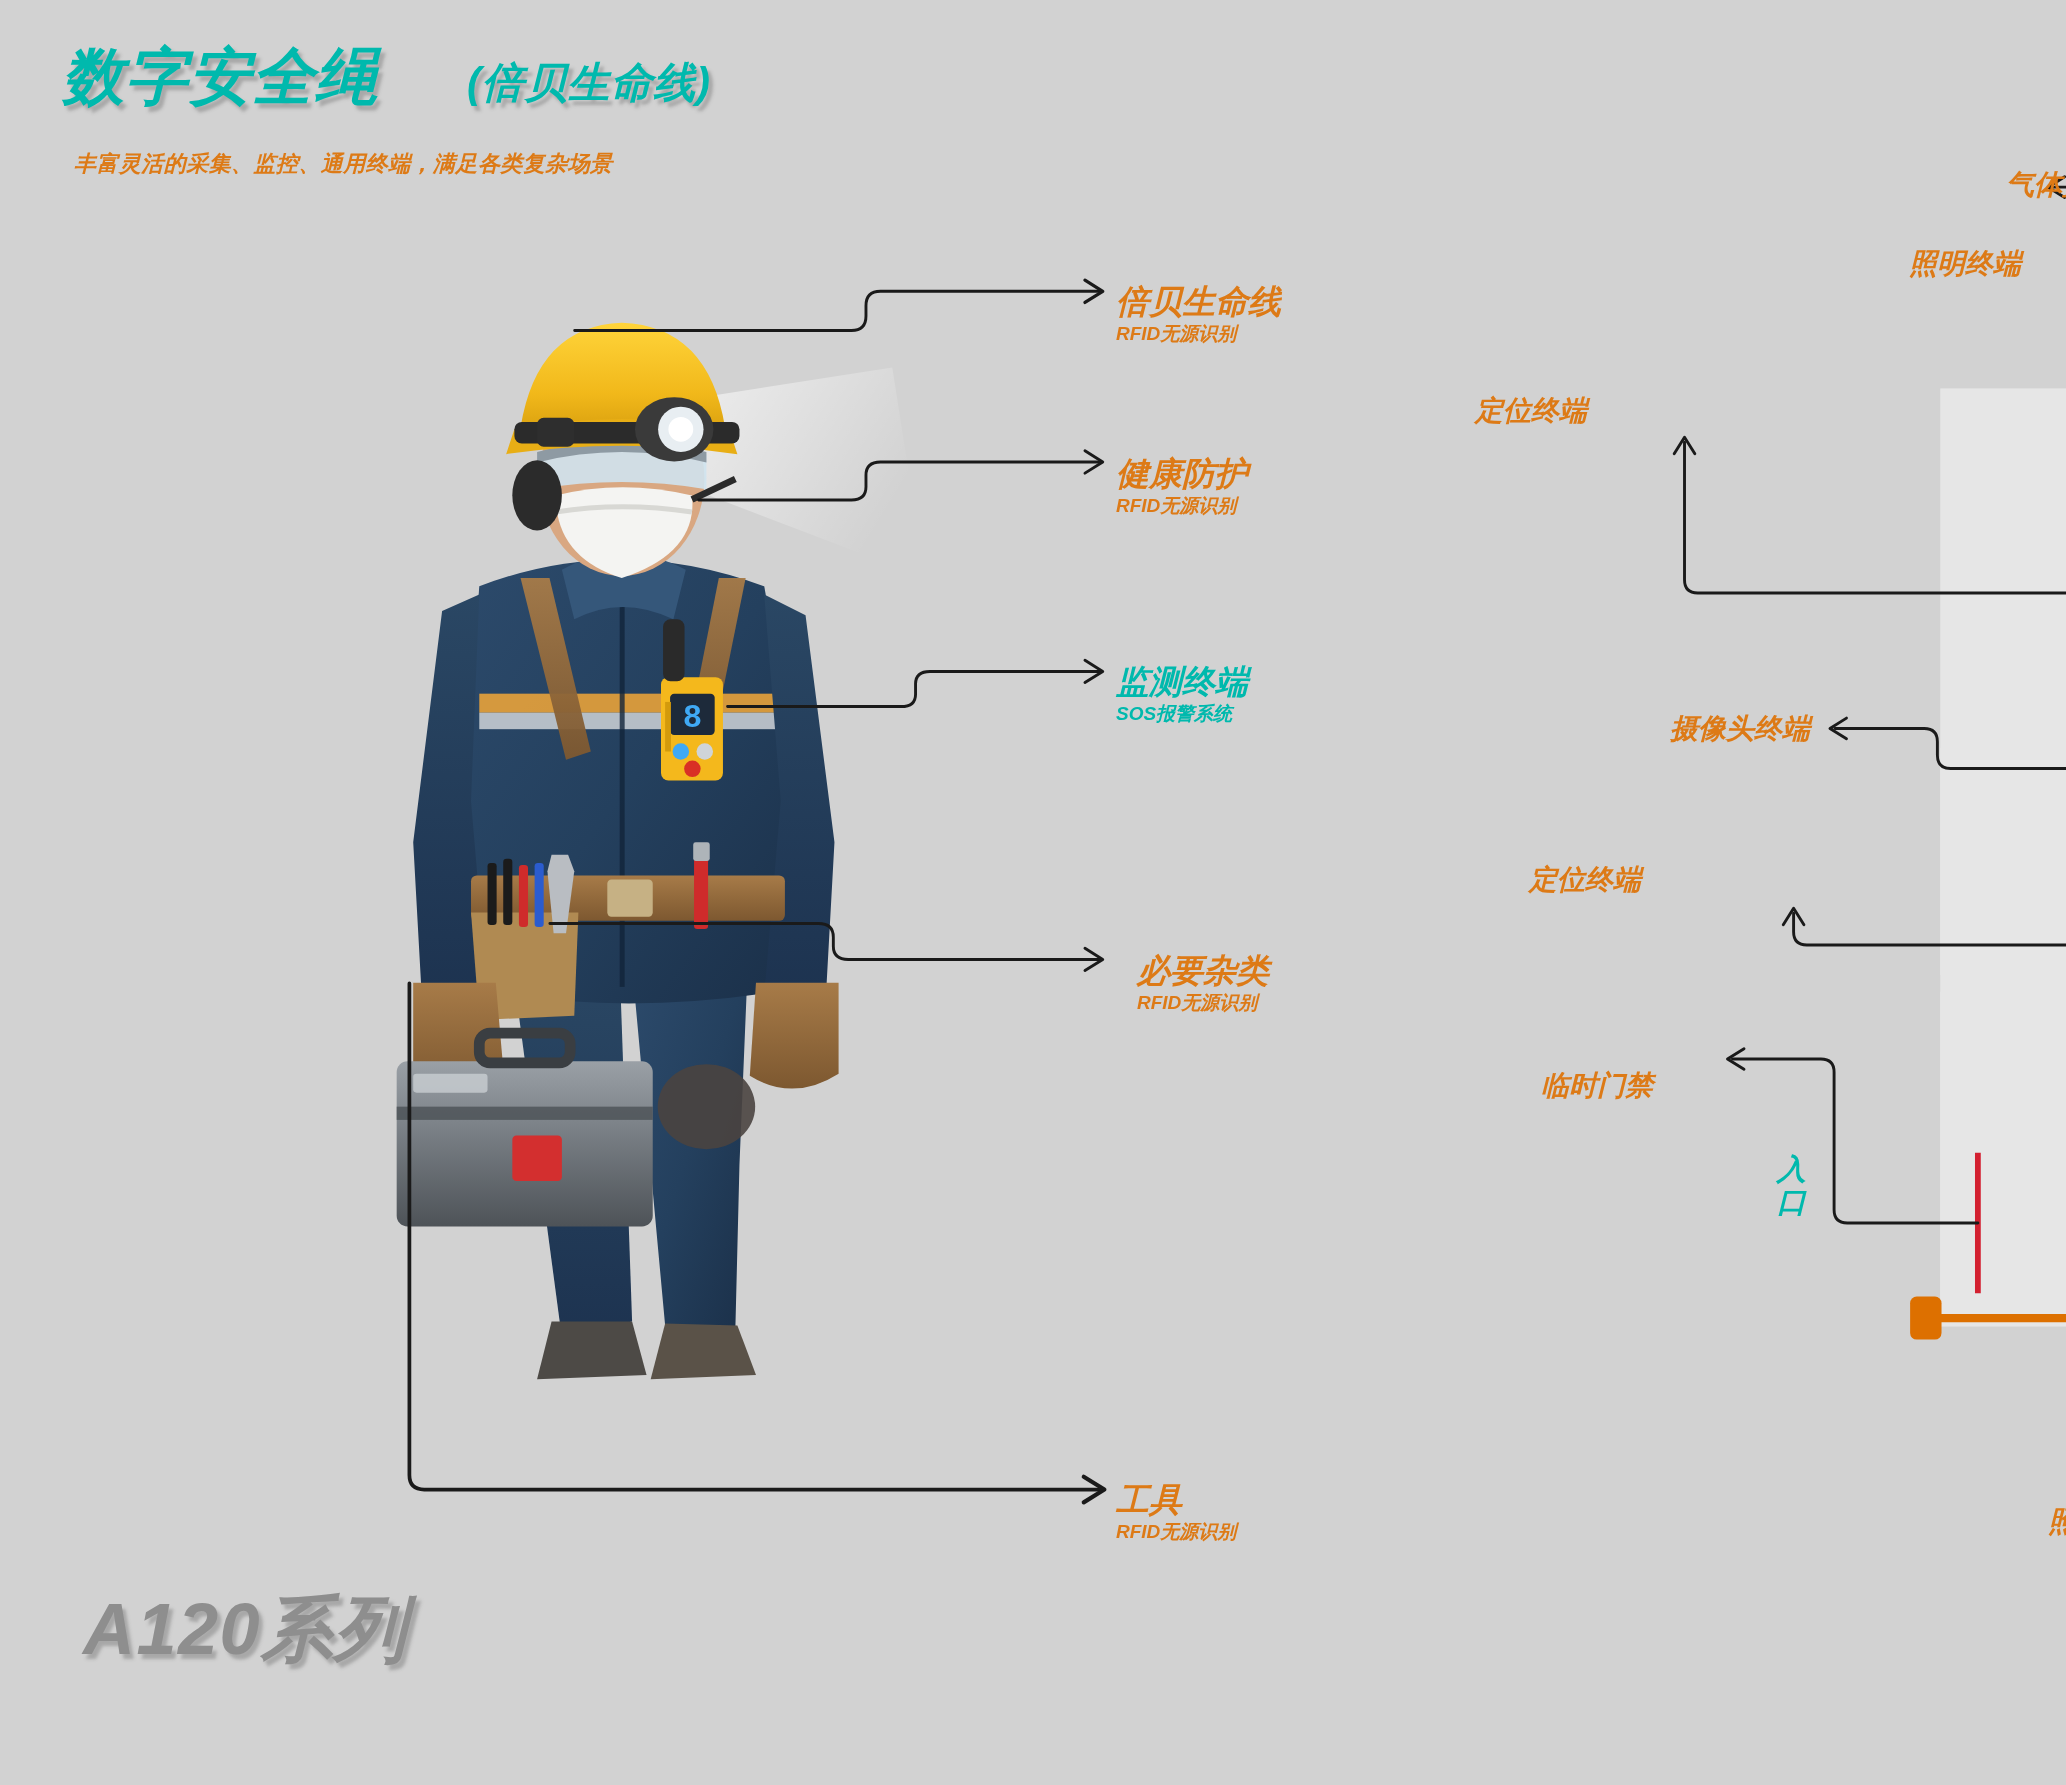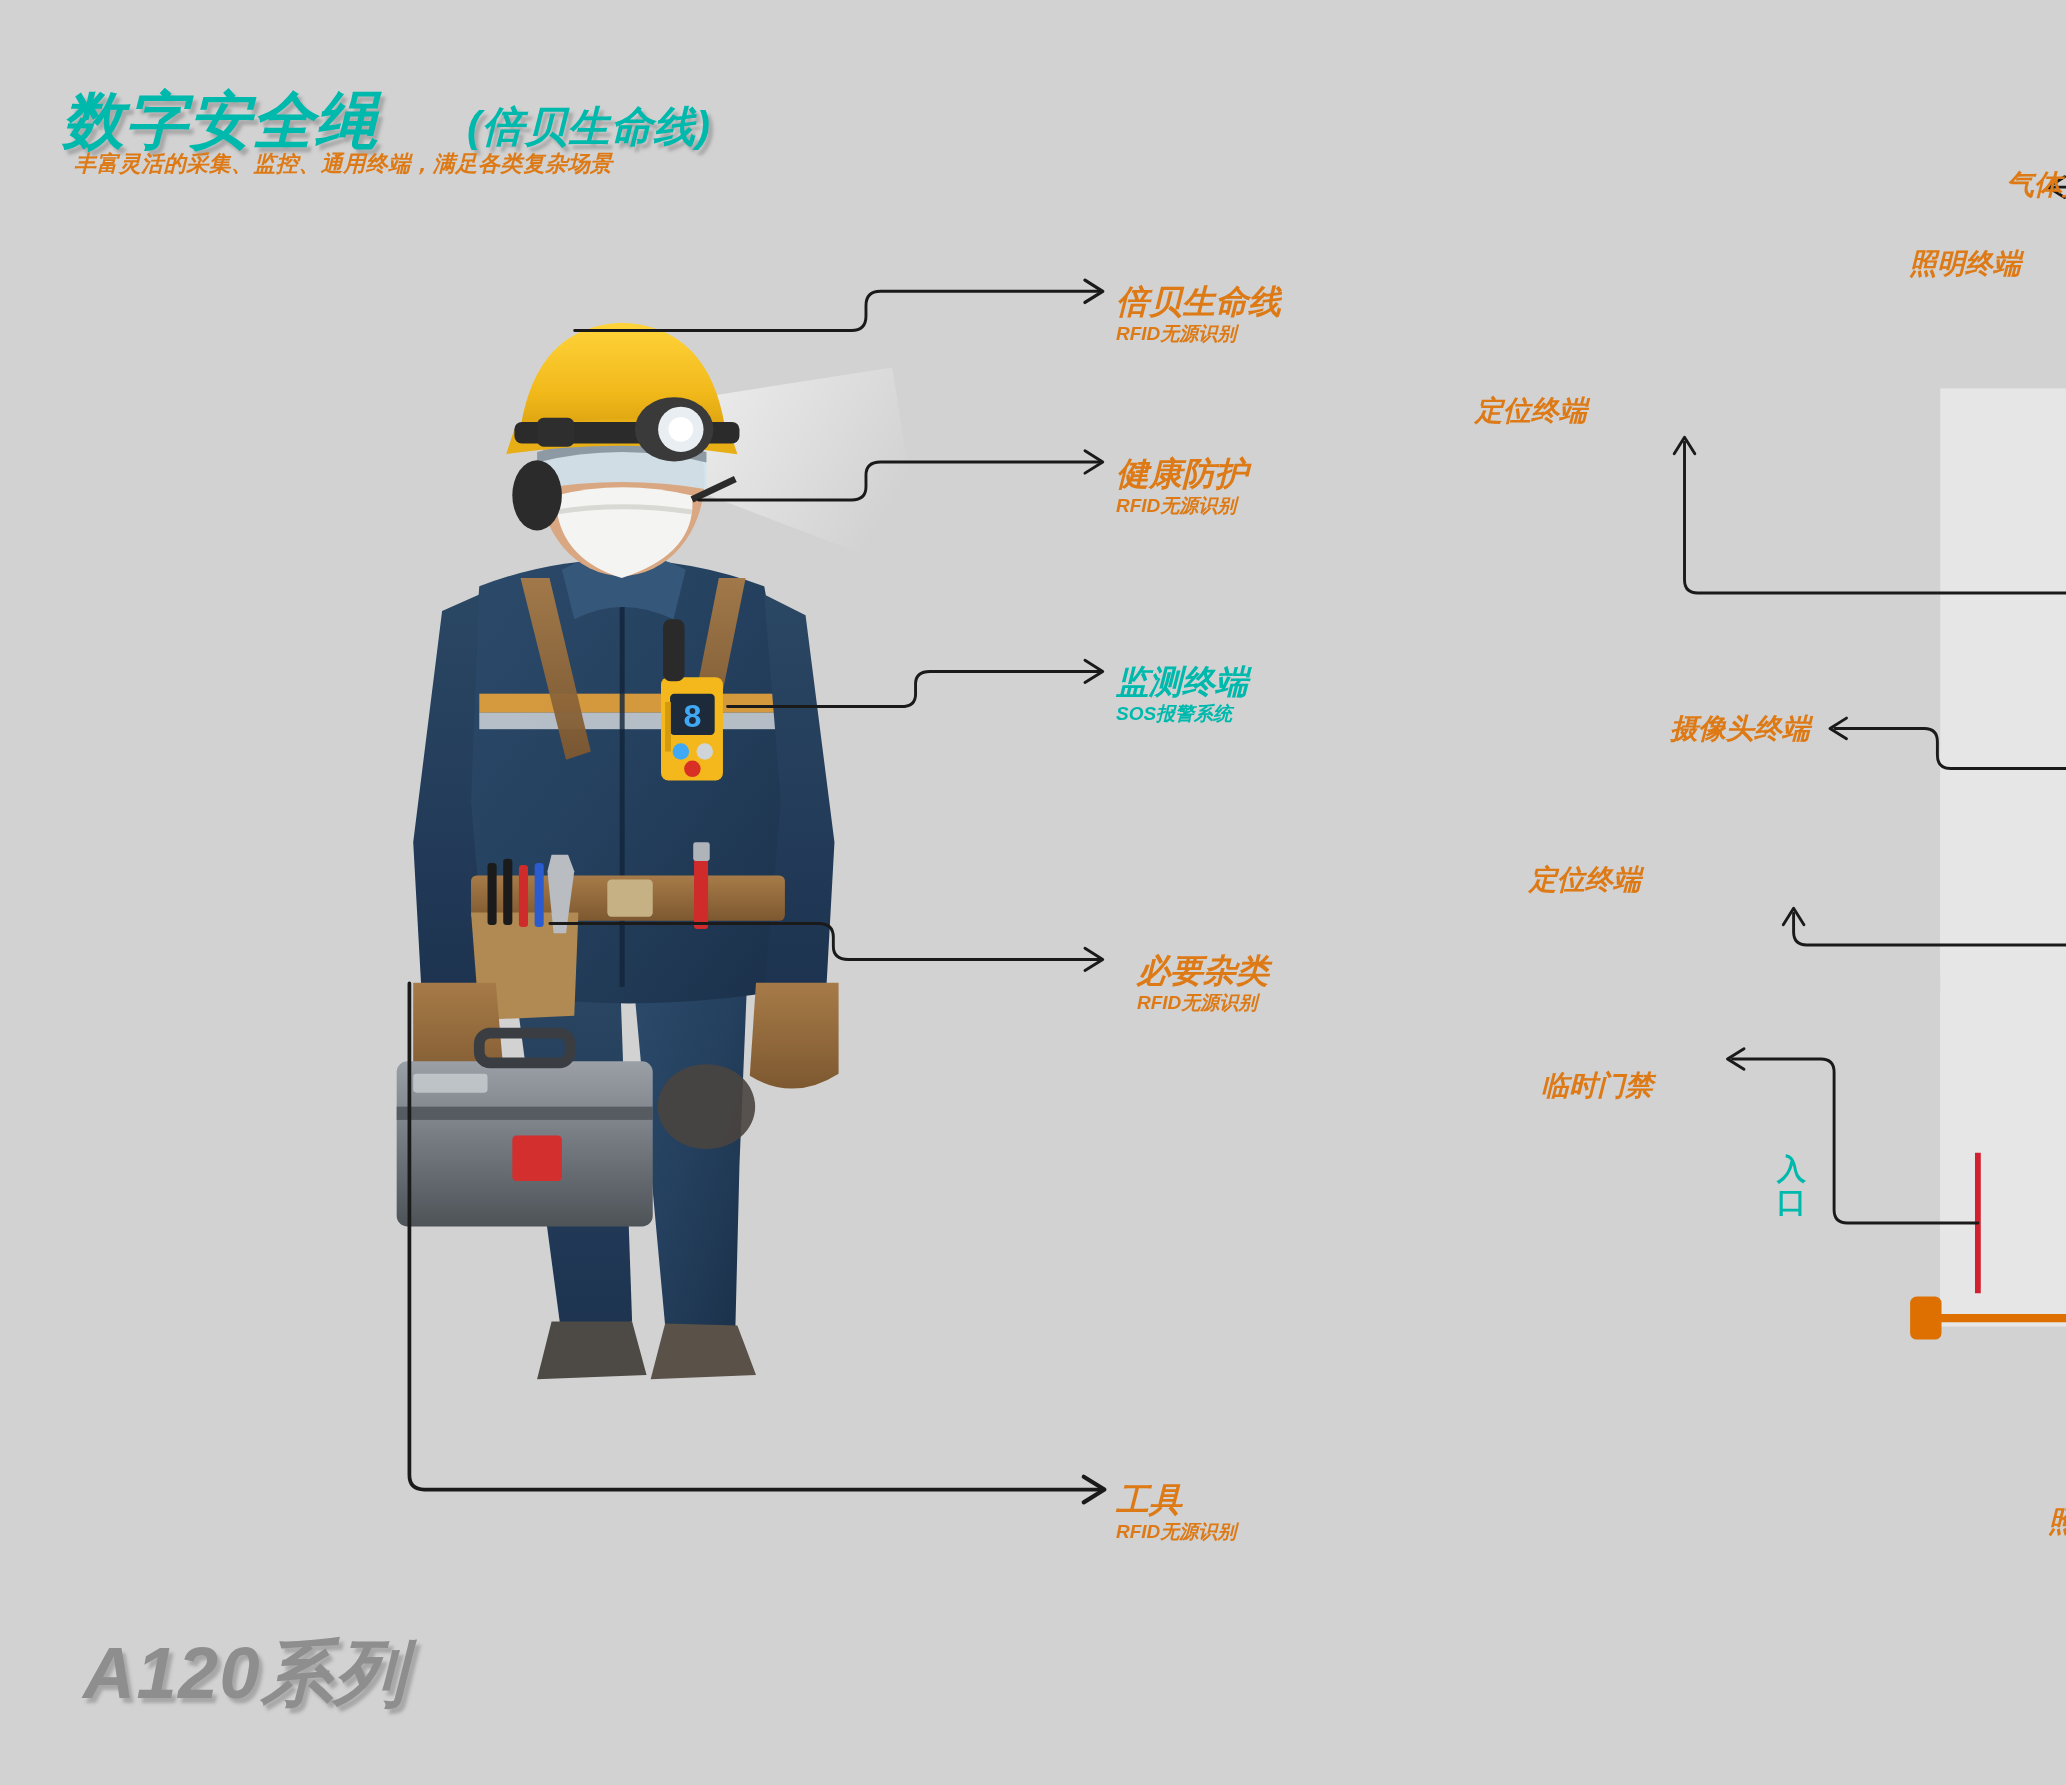--- a/index.html
+++ b/index.html
@@ -10,38 +10,38 @@
     overflow:hidden;position:relative;
   }
   .stage{position:absolute;inset:0;}
 
   
   .tx{position:absolute;white-space:pre;font-style:italic;font-weight:bold;
       letter-spacing:.02em;line-height:1;}
   .orange{color:#dd7a16;}
   .teal{color:#00b9ad;}
   .grey{color:#8e8e8e;}
-  .sh{text-shadow:4.1px 5px 3.3px rgba(90,90,90,.35);margin-top:44px;}
+  .sh{text-shadow:4.1px 5px 3.3px rgba(90,90,90,.35);}
 
   
   #hdr-main{left:62px;top:46px;font-size:62px;}
   #hdr-sub{left:467px;top:62px;font-size:42px;}
   #hdr-tag{left:74px;top:153px;font-size:22px;font-weight:bold;}
   #series{left:83px;top:1593px;font-size:72px;font-weight:bold;}
 
   
   .spec{position:absolute;}
   .spec .t1{font-size:33px;font-style:italic;font-weight:bold;line-height:1;display:block;}
   .spec .t2{font-size:19px;font-style:italic;font-weight:bold;line-height:1;display:block;margin-top:5.8px;}
 
   
   .fl{position:absolute;font-size:28px;font-style:italic;font-weight:bold;
       color:#dd7a16;white-space:pre;line-height:1;}
   .fl.r{text-align:right;}
-  .vt{position:absolute;font-size:29px;font-weight:bold;
+  .vt{position:absolute;font-size:29px;font-style:italic;font-weight:bold;
       color:#00b9ad;line-height:1.14;text-align:center;width:37px;}
 
   
   #worker{position:absolute;left:248px;top:264px;width:826px;height:1198px;}
 
   svg{overflow:visible;}
 </style>
 </head>
 <body>
 

